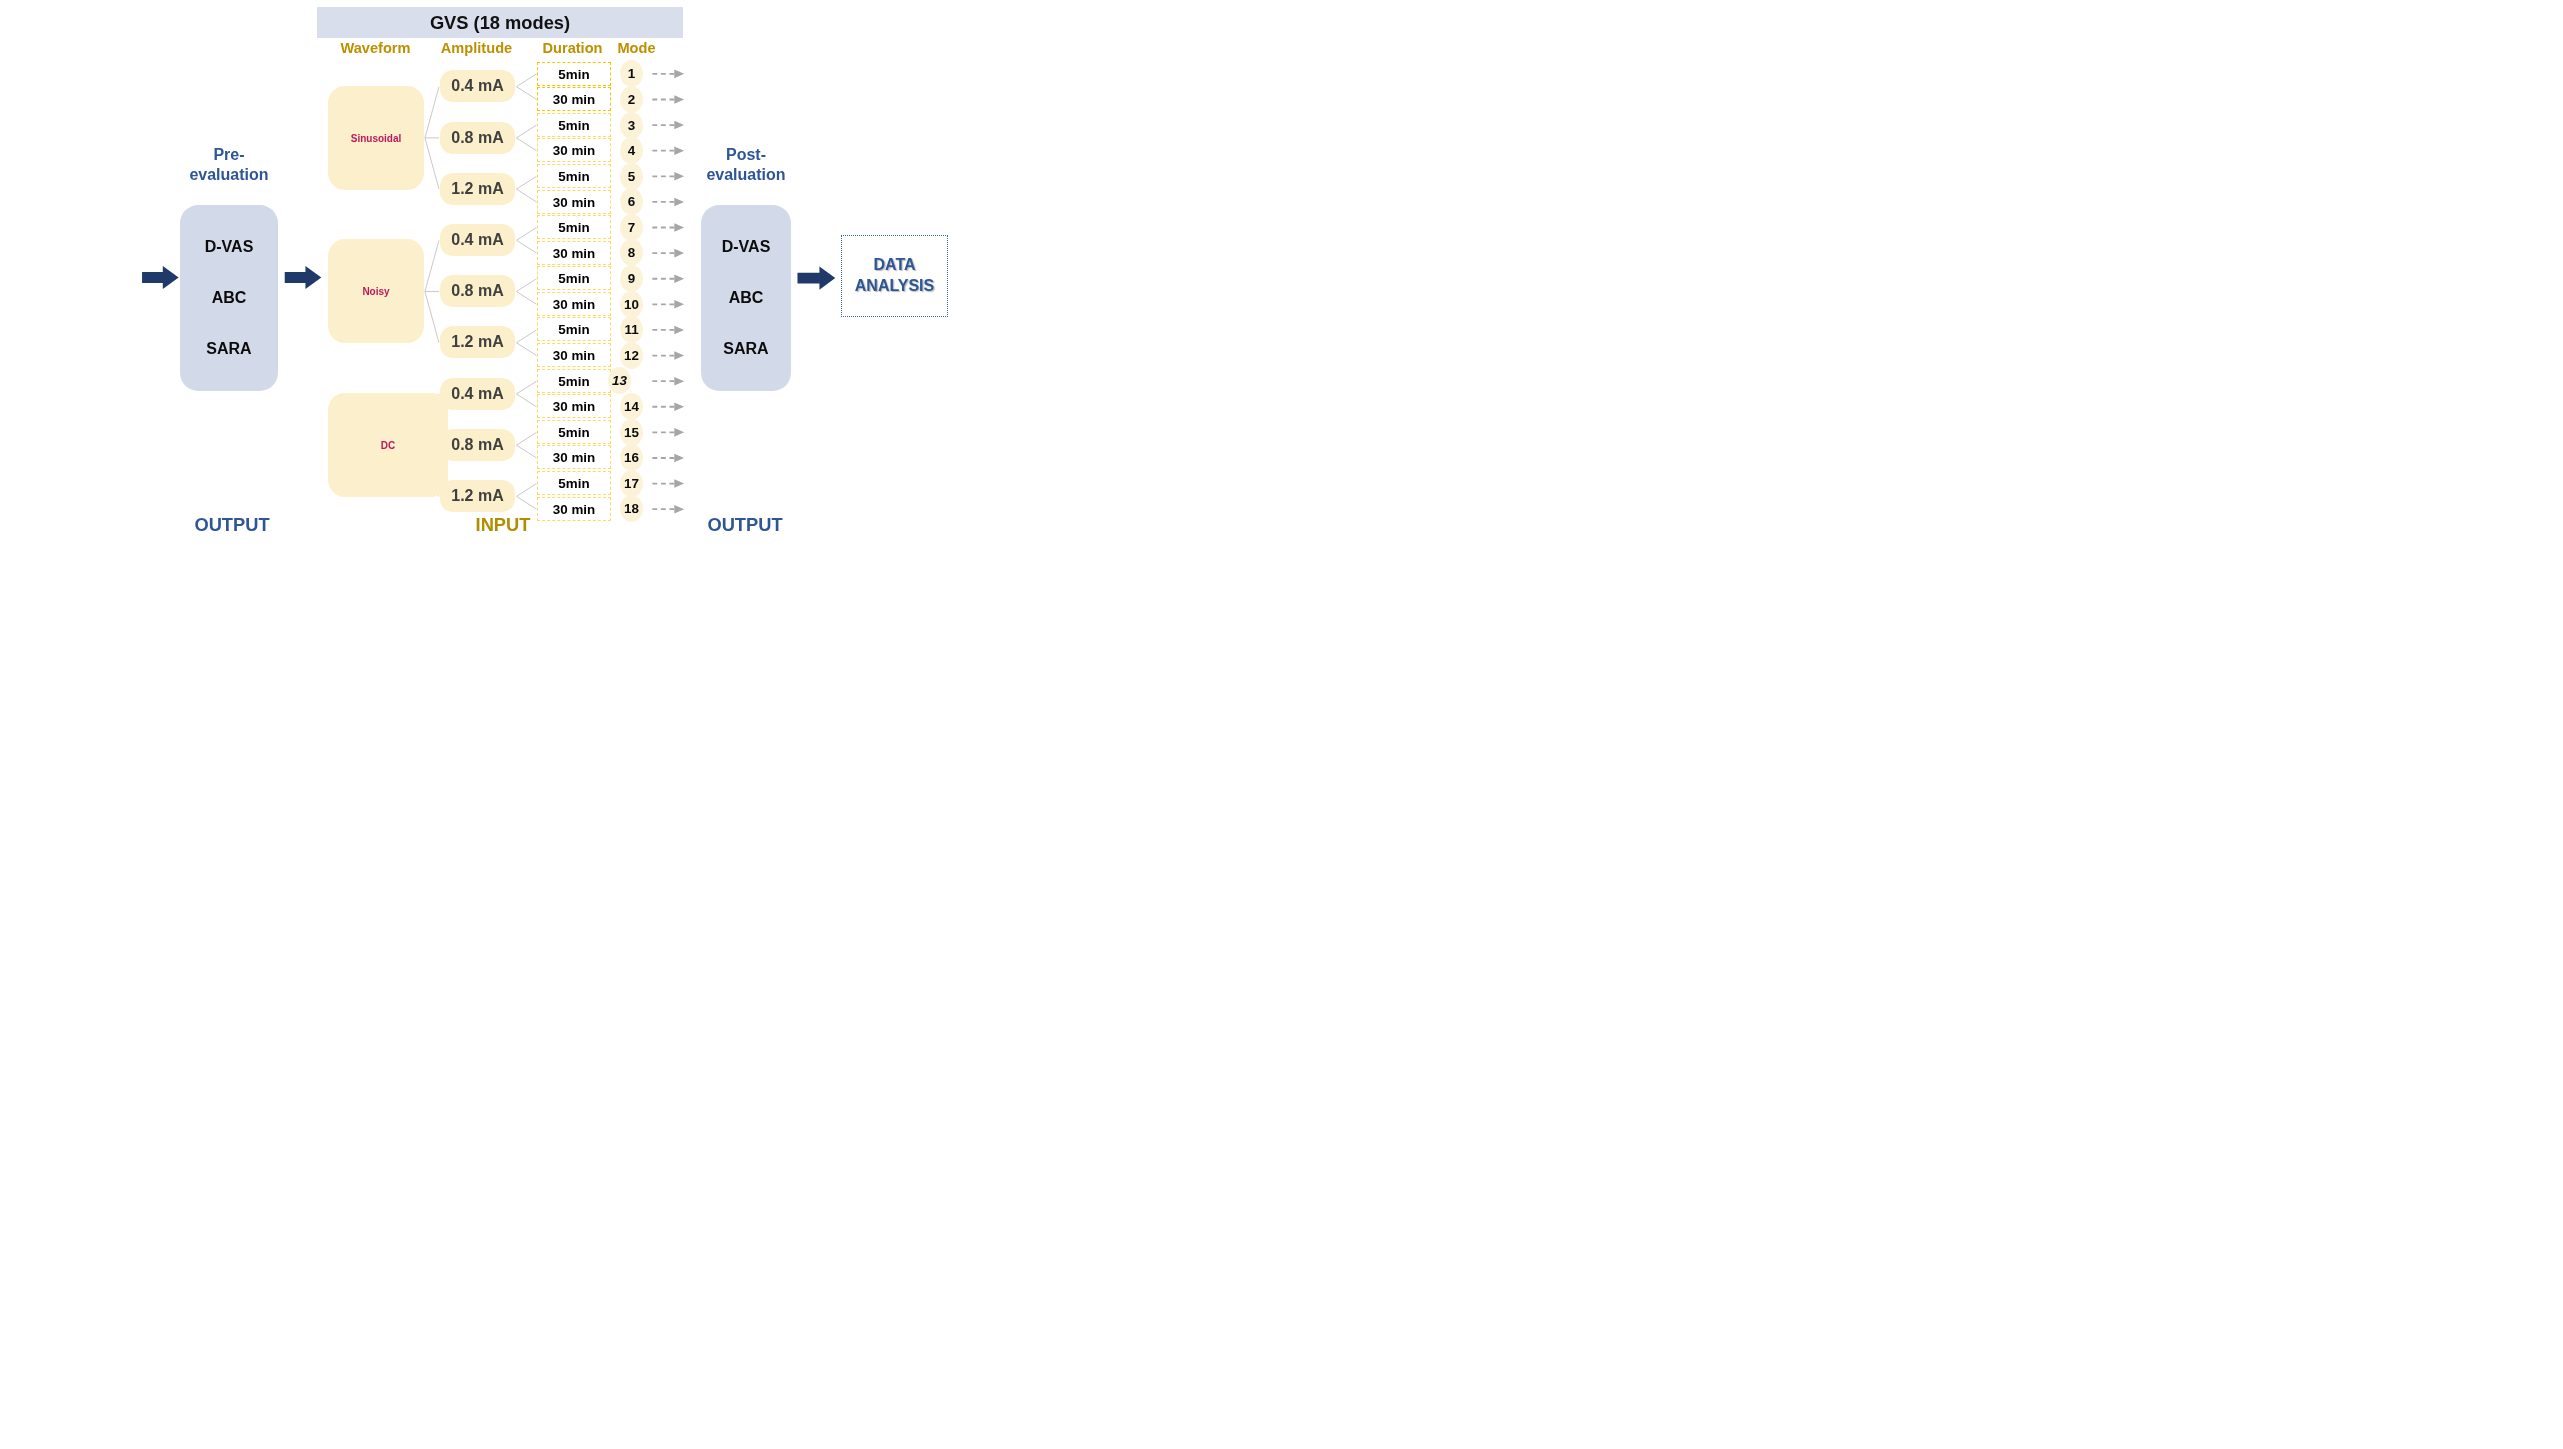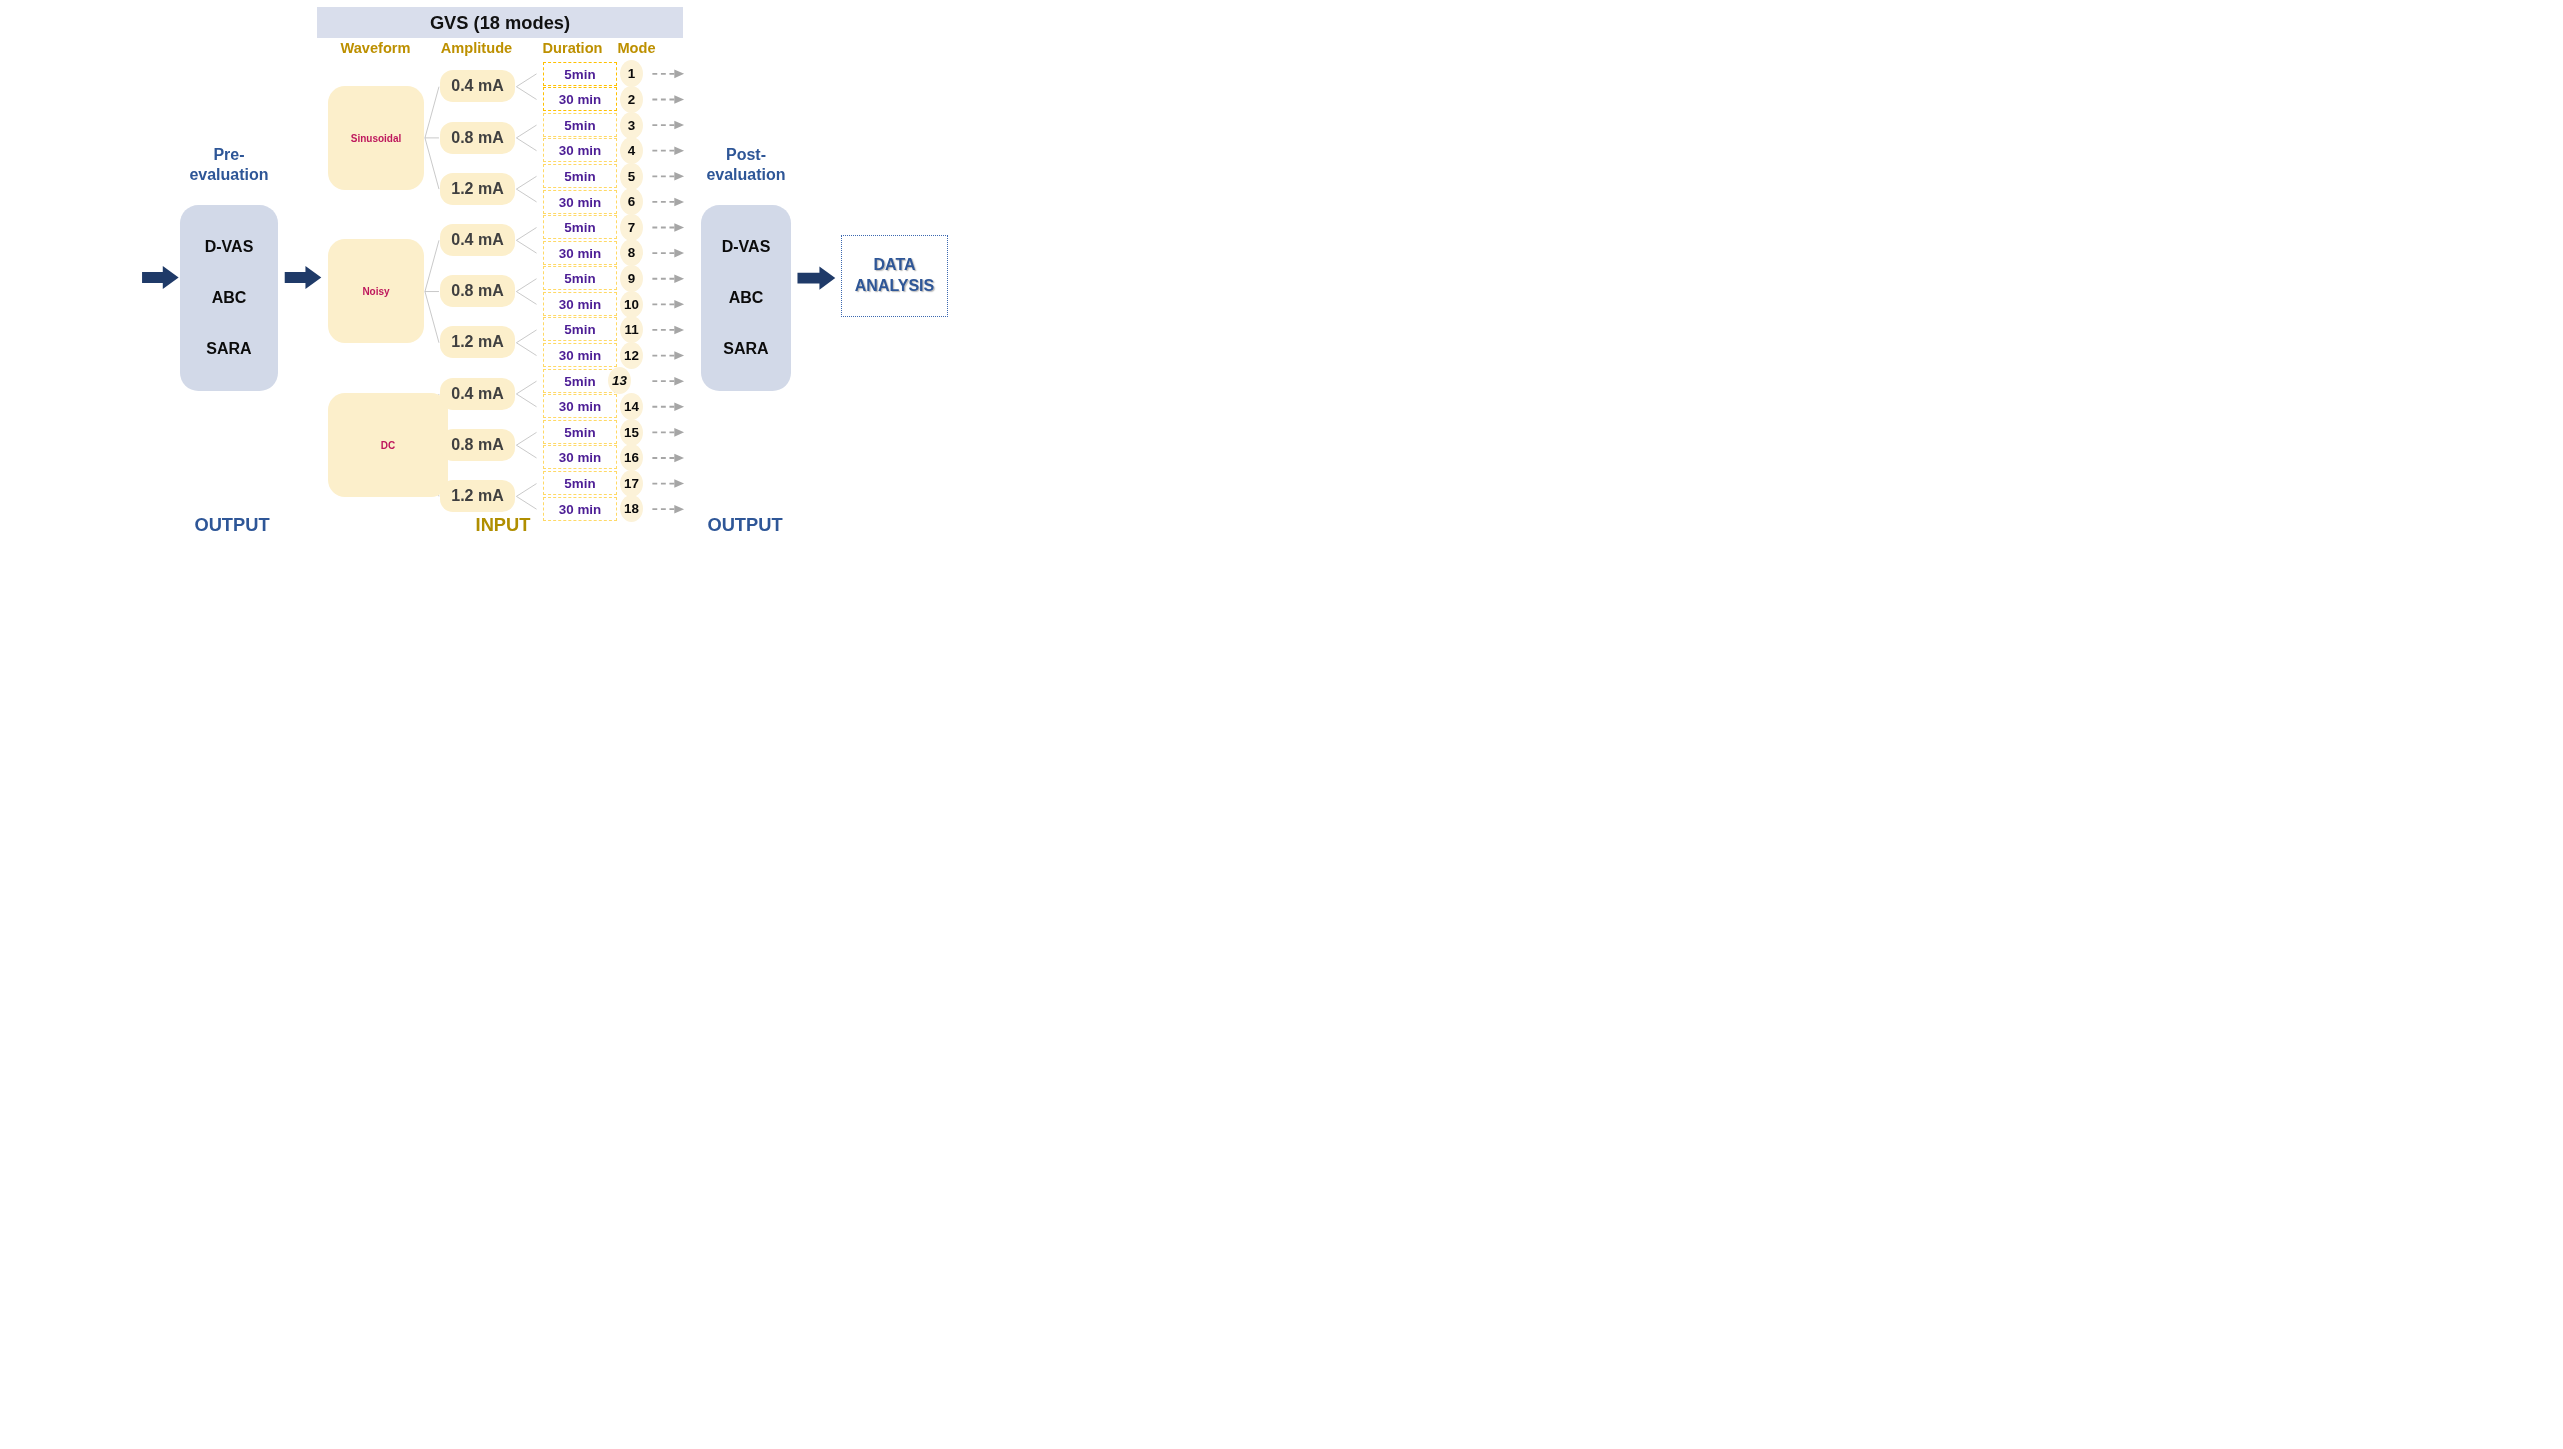--- a/index.html
+++ b/index.html
@@ -45,21 +45,21 @@
      box-sizing:border-box;display:flex;flex-direction:column;align-items:center;justify-content:center;
      color:var(--blue);font-weight:bold;font-size:16px;line-height:1.3;
      text-shadow:1.2px 1.2px 1.2px rgba(90,90,90,0.45);}
 
   
   .wf-box{background:var(--cream);border-radius:17px;display:flex;align-items:center;justify-content:center;
      font-size:10px;font-weight:bold;color:#be185d;}
   .amp-box{background:var(--cream);display:flex;align-items:center;justify-content:center;
      font-size:16px;font-weight:bold;color:#404040;border-radius:13px;}
   .dur-box{background:#ffffff;box-sizing:border-box;display:flex;align-items:center;justify-content:center;
-     font-size:13.4px;font-weight:bold;color:#4c1d95;margin-left:6px;}
+     font-size:13.4px;font-weight:bold;color:#000000;}
   .mode-circle{background:var(--cream-light);border-radius:50%;display:flex;align-items:center;justify-content:center;
      font-size:13.4px;font-weight:bold;color:#0b0b0b;}
 
   
   .footer-label{top:514px;height:21px;display:flex;align-items:center;justify-content:center;
      font-size:18.3px;font-weight:bold;}
   #output-left{left:183px;width:98px;color:var(--blue);}
   #input-label{left:456px;width:94px;color:var(--gold-dark);}
   #output-right{left:696px;width:98px;color:var(--blue);}
 </style>

